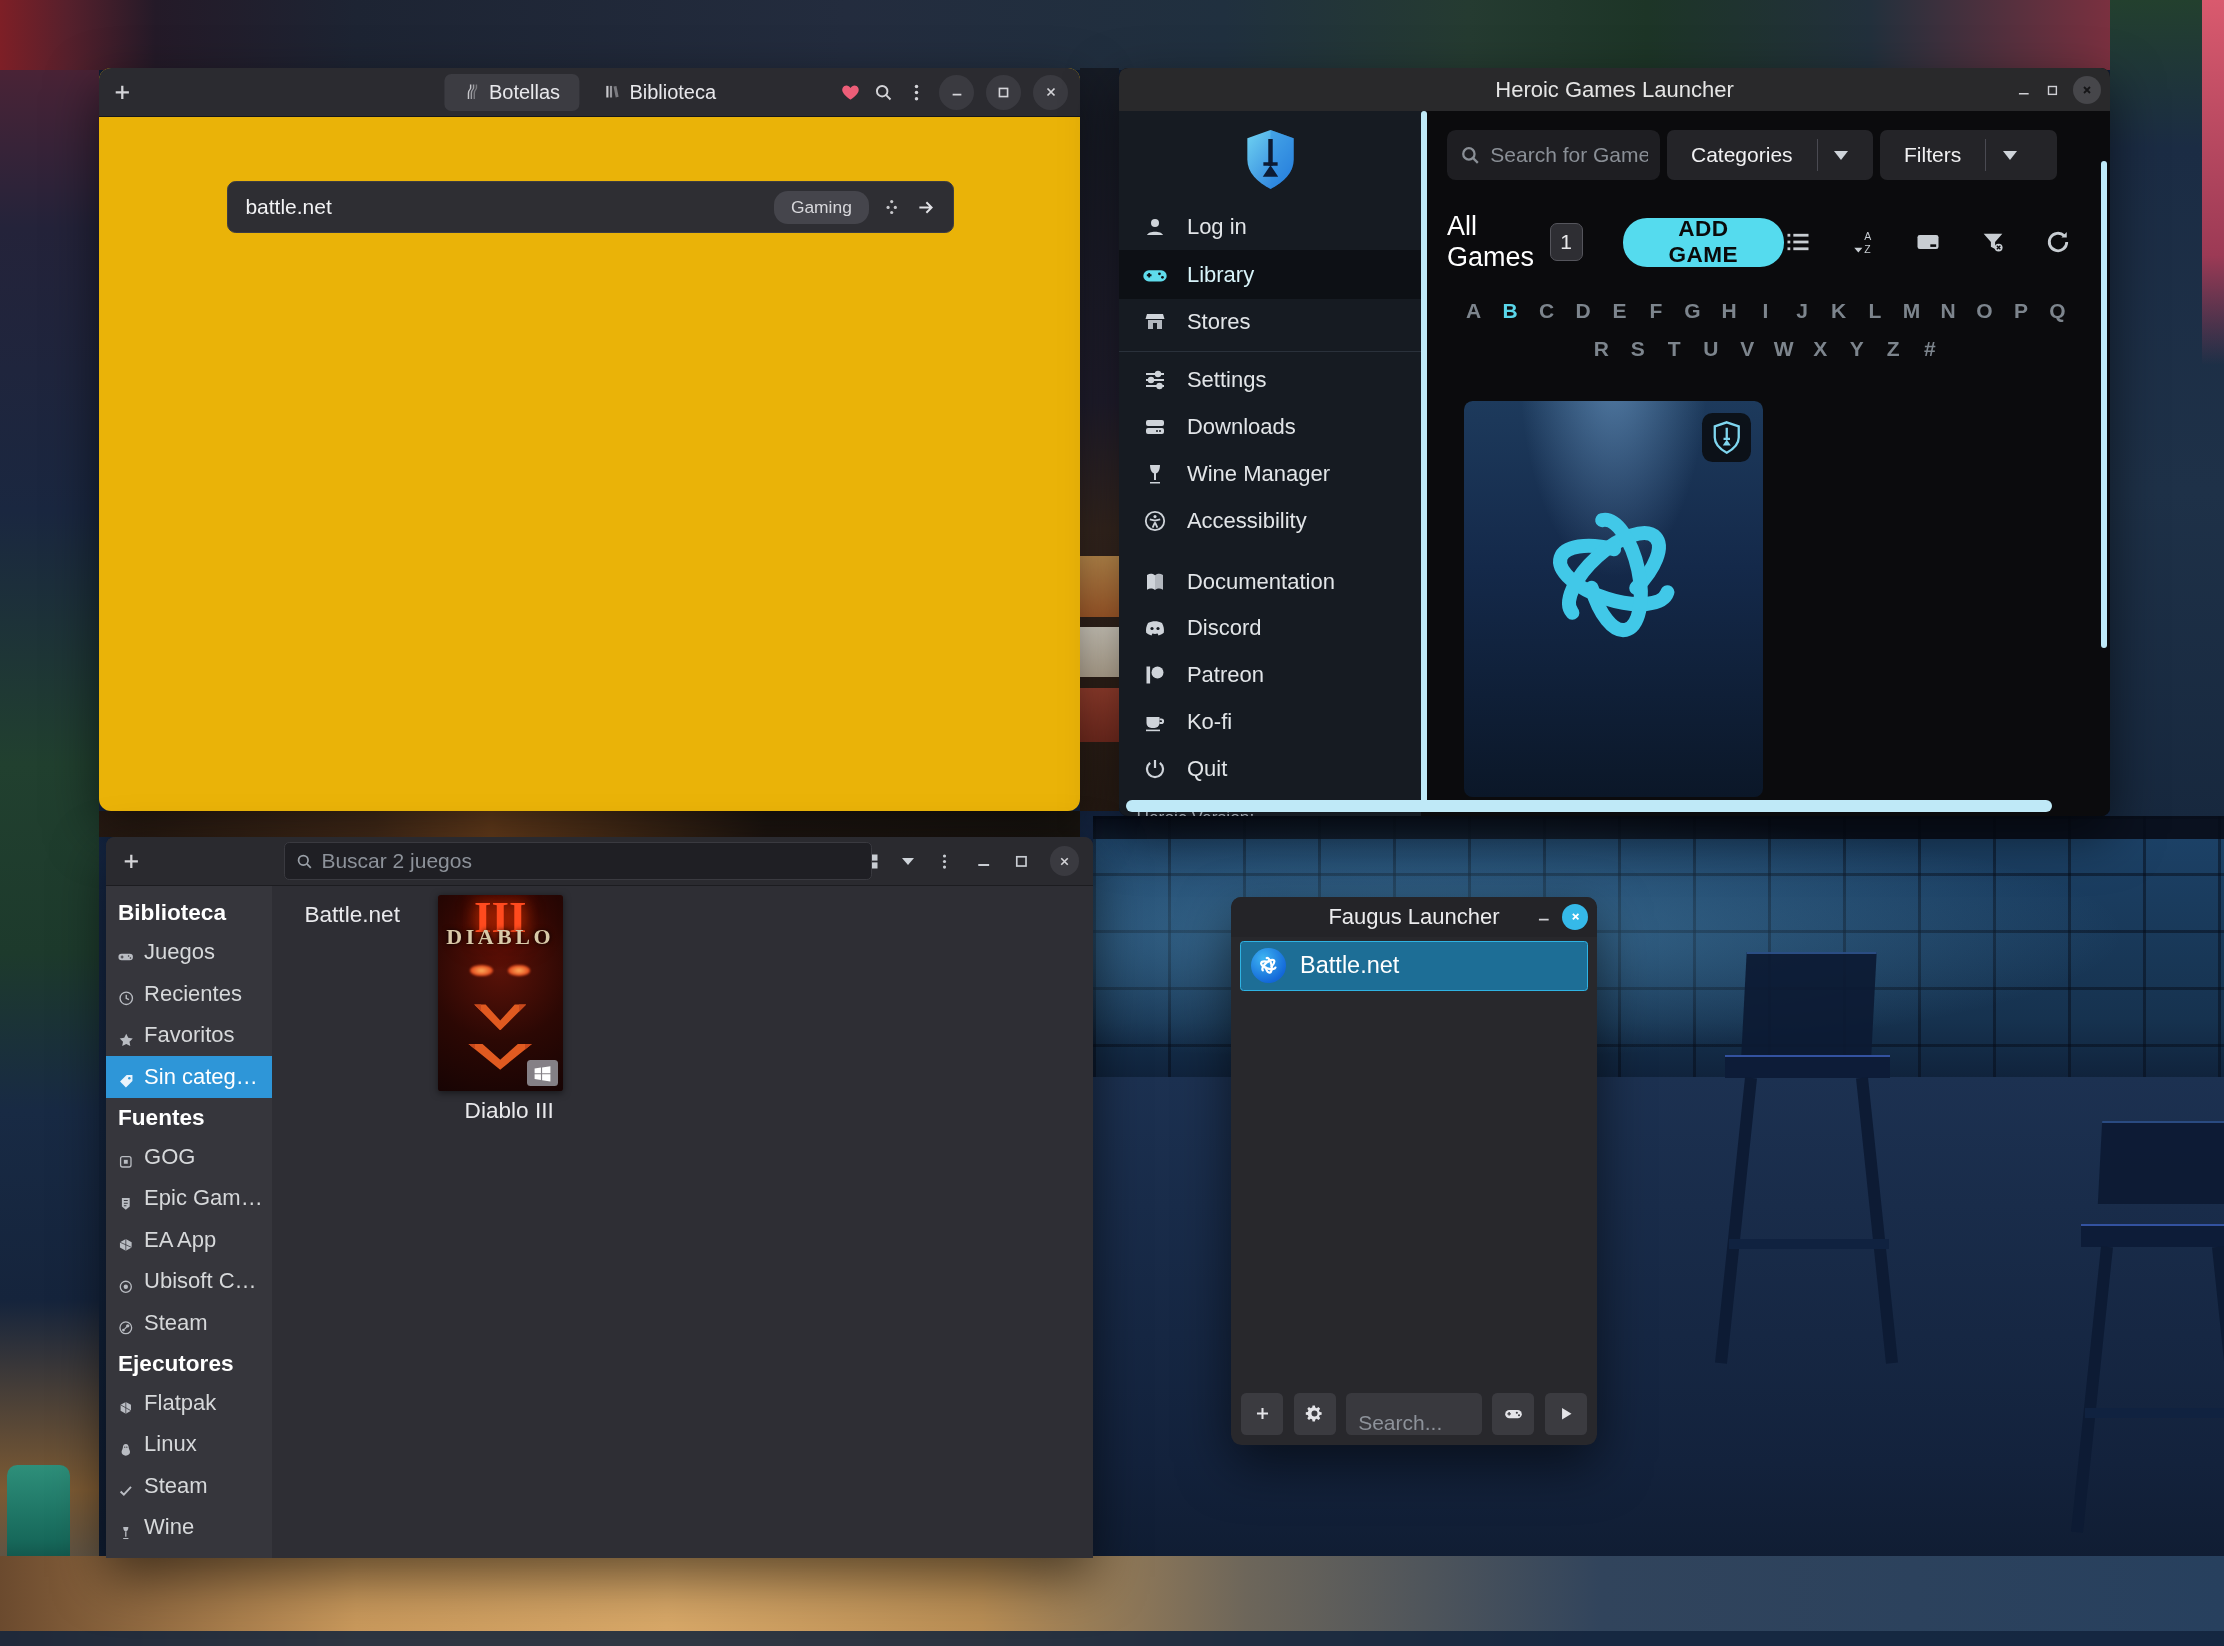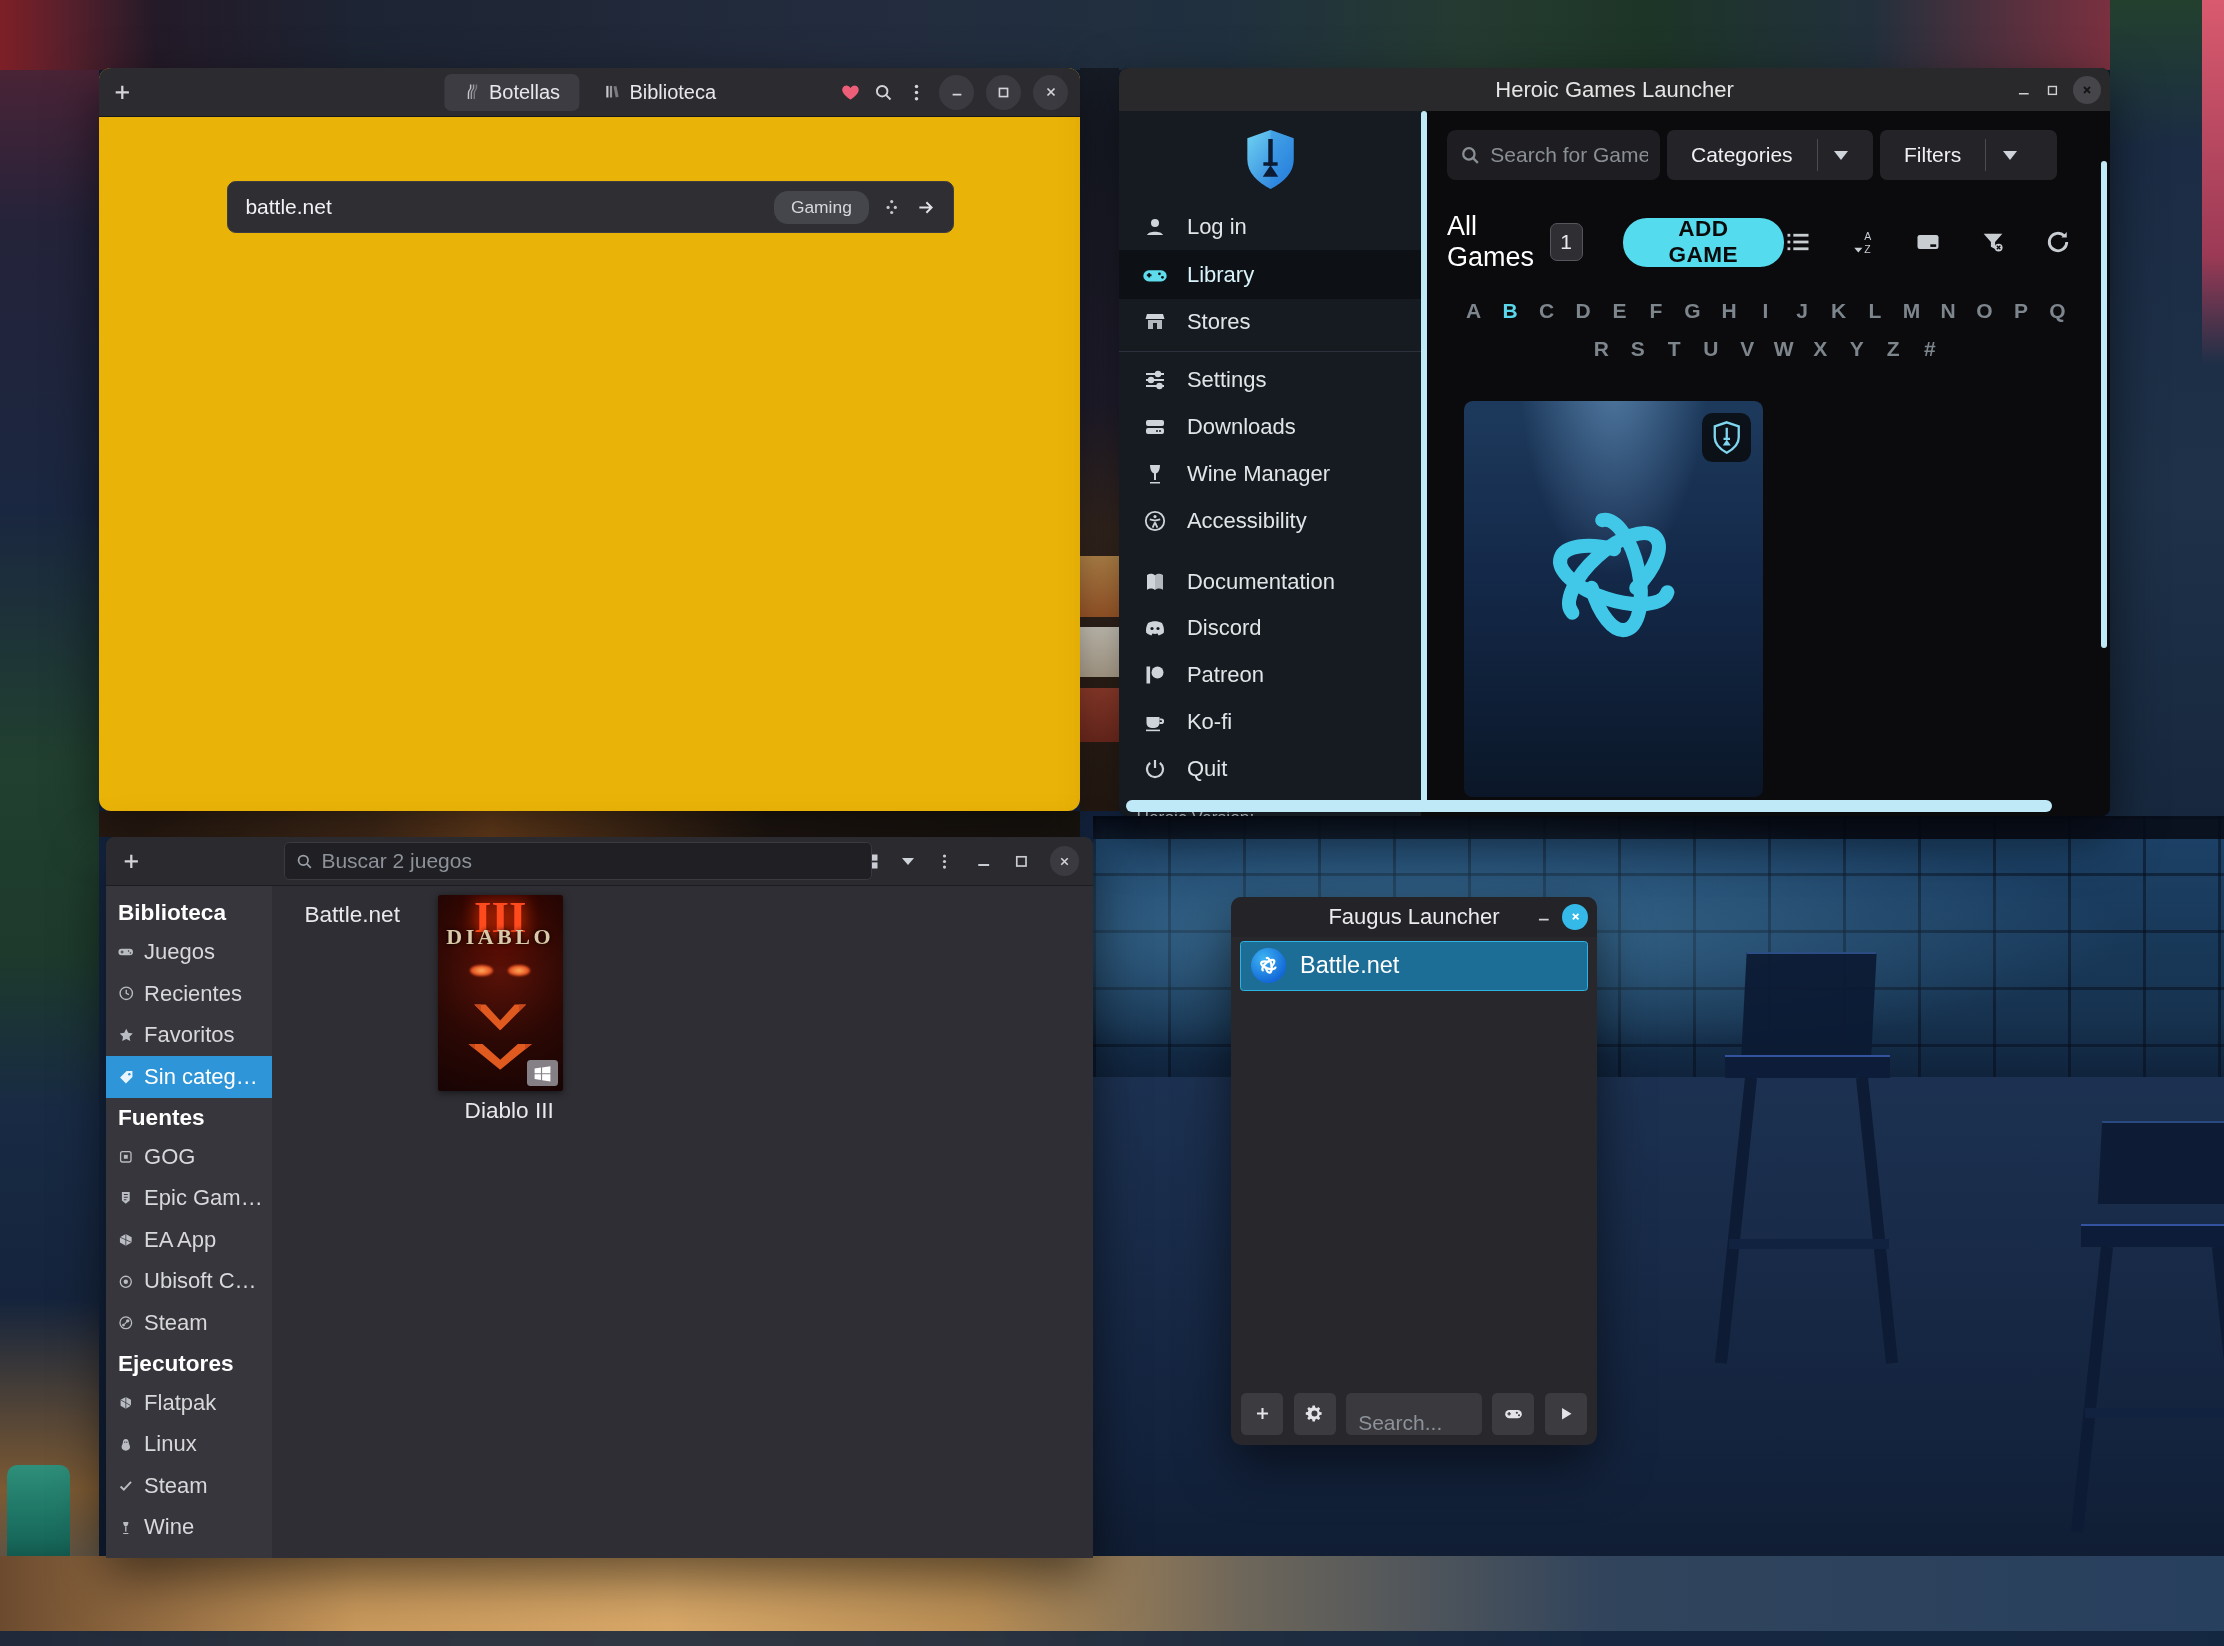--- a/index.html
+++ b/index.html
@@ -113,21 +113,21 @@
   
   .win-lutris { left:106px; top:837px; width:987px; height:721px; background:#2e2e34; border-radius:8.7px 8.7px 0 0; overflow:hidden; }
   .l-head { height:49px; background:#2a2a2f; border-bottom:0.9px solid #1c1c20; display:flex; align-items:center; padding:16px 14px; position:relative;justify-content:flex-end; }
   .l-search { position:absolute; left:178px; width:588px; height:38px; top:5.2px; background:#1f1f24; border:0.9px solid #3a3a40; border-radius:5.2px; display:flex; align-items:center; gap:7px; padding:0 10.4px; color:#9aa0a8; }
   .l-search input { background:none; border:none; outline:none; color:#c4c8ce; font-size:21px; width:100%; font-family:inherit; }
   .l-search input::placeholder { color:#8d929a; }
   .l-hicons { margin-left:auto; display:flex; align-items:center; gap:21px; color:#c9cdd3; }
   .l-body { display:flex; height:672px; }
   .l-side { width:166px; background:#36363c; padding-top:7px; overflow:hidden; }
   .l-sh { color:#fff; font-weight:bold; font-size:22.6px; padding:7px 12px 5.2px; }
-  .l-it { display:flex; align-items:center; gap:8.7px; padding:7.8px 7px 7.8px 10.4px; color:#d6d8da; font-size:22px; white-space:nowrap; }
+  .l-it { display:flex; align-items:flex-end; gap:8.7px; padding:7.8px 7px 7.8px 10.4px; color:#d6d8da; font-size:22px; white-space:nowrap; }
   .l-it .ic { width:19px; color:#b9bcc2; }
   .l-it.sel { background:#2e96d8; color:#fff; } .l-it.sel .ic { color:#eaf4fc; }
   .l-main { flex:1; background:#2e2e34; padding:8.7px; display:flex; gap:14px; align-items:flex-start; }
   .l-game { width:143px; }
   .l-cover { width:125px; height:196px; border-radius:2.6px; position:relative; overflow:hidden; box-shadow:0 1.7px 7px rgba(0,0,0,.5); }
   .l-caption { margin-top:7px; text-align:center; color:#e9e9ec; font-size:22.6px; }
   .bnet-cover { background:linear-gradient(150deg,#2f78d8 0%,#1c4bb0 38%,#0b2a78 68%,#071d52 100%); }
   .bnet-cover::before { content:""; position:absolute; inset:0;
     background:repeating-linear-gradient(135deg, rgba(255,255,255,.10) 0 1.7px, rgba(0,0,0,0) 1.7px 22.6px); }
   .blz-box { position:absolute; left:9%; right:9%; top:27%; background:#fff; border-radius:3.5px; padding:8.7px 3.5px 7px; text-align:center; }

